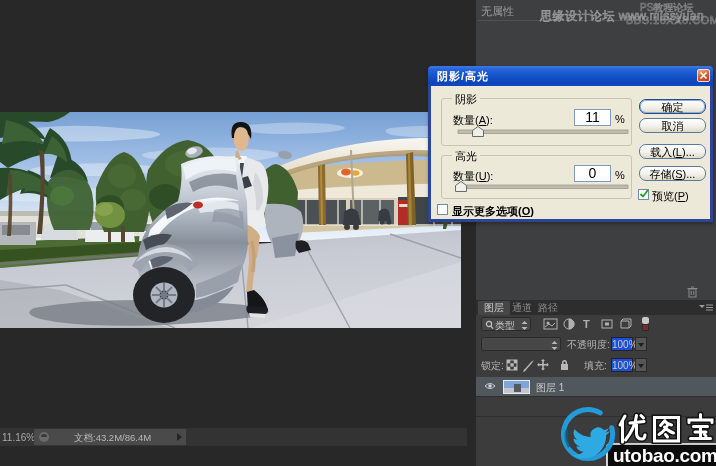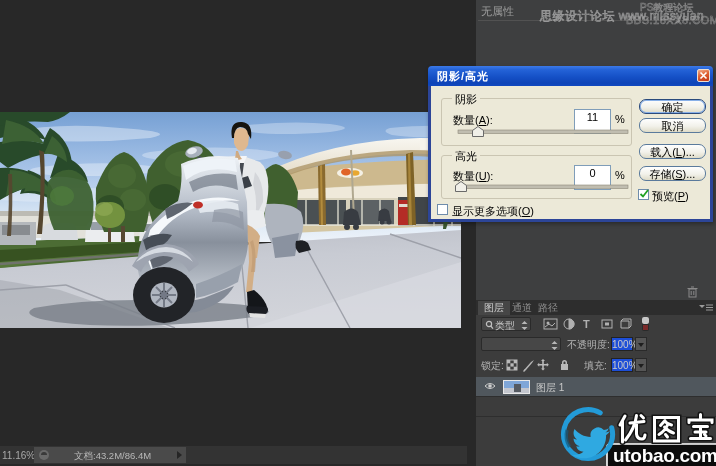--- a/index.html
+++ b/index.html
@@ -18,35 +18,35 @@
 #row-blend { position:absolute; left:0; top:34px; width:240px; height:22px; }
 #row-lock { position:absolute; left:0; top:56px; width:240px; height:20px;padding-left:16px; }
 .ddbox { background:#474747; border:1px solid #2a2a2a; border-radius:2px; position:absolute; color:#c4c4c4; font-size:10px; }
 .valbox { background:#1d4ed8; border:1px solid #222; position:absolute; color:#c9c9c9; font-size:10px; text-align:center; }
 .valbtn { background:#565656; border:1px solid #2a2a2a; position:absolute; color:#222; font-size:7px; text-align:center; }
 .lab { position:absolute; color:#b4b4b4; font-size:10px; }
 .lrow { position:absolute; left:0; width:240px; height:19px; }
 .lrow .eye { position:absolute; left:8px; top:5px; }
 .lrow .thumb { position:absolute; left:27px; top:3px; width:27px; height:14px; border:1px solid #e8e8e8; overflow:hidden; }
 .lrow .lname { position:absolute; left:60px; top:4px; font-size:10px; color:#cacaca; }
-#statusbar { position:absolute; left:0; top:446px; width:467px; height:18px; background:#333333; }
+#statusbar { position:absolute; left:0; top:428px; width:467px; height:18px; background:#333333; }
 #dlg { position:absolute; left:428px; top:66px; width:285px; height:156px; border-radius:4px 4px 0 0;
   box-shadow: 1px 2px 4px rgba(0,0,0,0.35); }
 #dlg-title { position:absolute; left:0; top:0; width:285px; height:20px; border-radius:4px 4px 0 0;
   background:linear-gradient(180deg,#3c7ae8 0%,#2463d8 18%,#1550c6 55%,#0e44b8 85%,#1048c0 100%); }
 #dlg-title span { position:absolute; left:9px; top:3px; color:#fff; font-size:11px; font-weight:bold; letter-spacing:1px; }
 #dlg-body { position:absolute; left:0; top:20px; width:285px; height:136px; background:#ece9d8;
   border-left:3px solid #2c4598; border-right:3px solid #2c4598; border-bottom:3px solid #2c4598; }
 #closebtn { position:absolute; left:269px; top:3px; width:13px; height:13px; border-radius:2px;
   background:linear-gradient(160deg,#f0b090 0%,#e06030 45%,#c03818 100%); border:1px solid #ecdfd2;
   color:#fff; font-size:10px; font-weight:bold; text-align:center; line-height:12px; }
 .grp { position:absolute; left:10px; width:191px; border:1px solid #cac5b2; border-radius:3px; }
 .grp b { position:absolute; left:10px; top:-7px; background:#ece9d8; padding:0 3px; font-weight:normal; font-size:11px; color:#000; }
 .dlab { position:absolute; font-size:11px; color:#000; }
-.dinput { position:absolute; width:37px; height:25px; background:#fff; border:1px solid #7f9db9; font-size:11px; color:#000; text-align:center; line-height:15px; }
+.dinput { position:absolute; width:37px; height:17px; background:#fff; border:1px solid #7f9db9; font-size:14px; color:#000; text-align:center; line-height:15px; }
 .xpbtn { position:absolute; left:208px; width:67px; height:15px; border:1px solid #5a7a9c; border-radius:7px;
   background:linear-gradient(180deg,#fefefe 0%,#f2f1ea 55%,#dedbc8 100%); font-size:11px; color:#000; text-align:center; line-height:14px; }
 .cbox { position:absolute; width:11px; height:11px; background:#fff; border:1px solid #6f8cab; }
 #wm1 { position:absolute; left:540px; top:8px; font-size:12px; color:transparent;
   -webkit-text-stroke:0.7px rgba(175,175,175,0.8); letter-spacing:0.5px; white-space:nowrap; }
 #wm2 { position:absolute; left:640px; top:1px; font-size:10px; color:transparent; -webkit-text-stroke:0.6px rgba(160,160,160,0.75); white-space:nowrap;}
 #wm3 { position:absolute; left:626px; top:14px; font-size:11px; color:transparent; -webkit-text-stroke:0.6px rgba(160,160,160,0.75); letter-spacing:0.5px; white-space:nowrap;}
 #logo { position:absolute; left:556px; top:405px; width:160px; height:61px; }
 .tri-d { display:inline-block; width:0; height:0; border-left:3.5px solid transparent; border-right:3.5px solid transparent; border-top:4px solid #1e1e1e; }
 .tri-r { display:inline-block; width:0; height:0; border-top:4px solid transparent; border-bottom:4px solid transparent; border-left:5px solid #252525; }
@@ -429,21 +429,21 @@
         <b>高光</b>
       <div class="dlab" style="left:11px;top:13px;">数量(<span style="text-decoration:underline">U</span>):</div>
       <div class="dinput" style="left:132px;top:9px;">0</div>
       <div class="dlab" style="left:173px;top:13px;">%</div>
       <svg style="position:absolute;left:0px;top:24px;" width="190" height="16" viewBox="0 0 190 16">
         <rect x="16" y="5" width="170" height="3.5" fill="#c0bdb0" stroke="#8a8778" stroke-width="0.6"></rect>
         <path d="M19 1.5 l5.5 4 v6 h-11 v-6 z" fill="#f0efe8" stroke="#6a6a6a"></path>
       </svg>
     </div>
     <div class="cbox" style="left:6px;top:118px;"></div>
-    <div class="dlab" style="left:21px;top:118px;">显示更多选项(<span style="text-decoration:underline">O</span>)</div>
+    <div class="dlab" style="left:21px;top:118px;font-weight:bold;">显示更多选项(<span style="text-decoration:underline">O</span>)</div>
     <div class="xpbtn" style="top:13px;border:1px solid #2a4a7c;box-shadow:0 0 0 1px #88b0e8 inset;">确定</div>
     <div class="xpbtn" style="top:32px;">取消</div>
     <div class="xpbtn" style="top:58px;">载入(<span style="text-decoration:underline">L</span>)...</div>
     <div class="xpbtn" style="top:80px;">存储(<span style="text-decoration:underline">S</span>)...</div>
     <div class="cbox" style="left:207px;top:103px;">
         <svg width="12" height="12" viewBox="0 0 12 12" style="position:absolute;left:-1px;top:-2px;">
           <path d="M2.5 6 L5 8.5 L10 2" fill="none" stroke="#21a121" stroke-width="1.8"></path>
         </svg>
       </div>
     <div class="dlab" style="left:221px;top:103px;">预览(<span style="text-decoration:underline">P</span>)</div>

